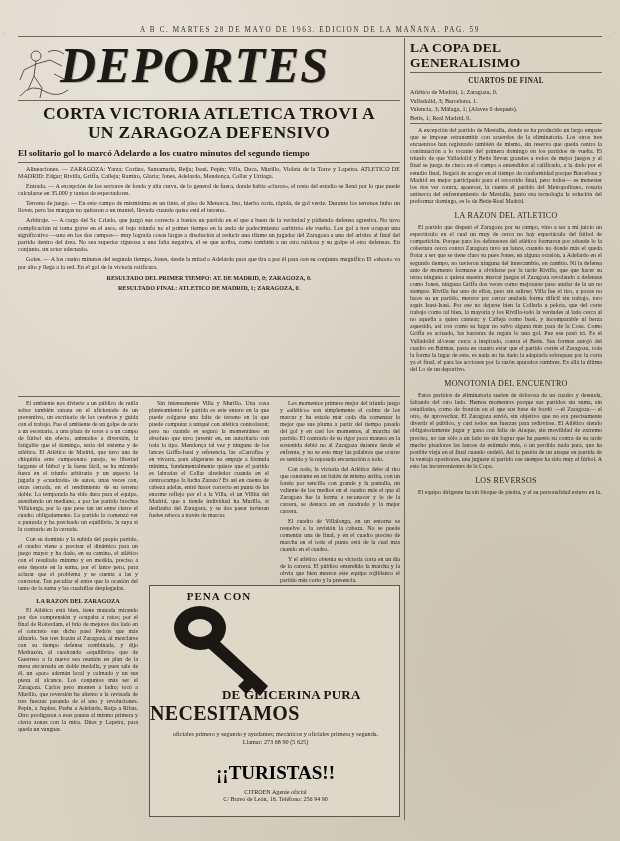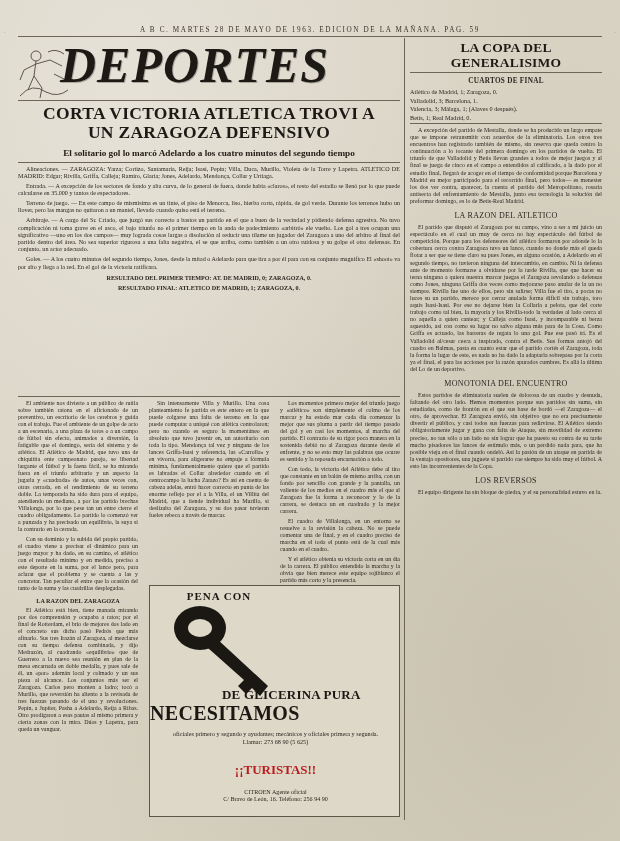--- a/index.html
+++ b/index.html
@@ -76,21 +76,20 @@
     font-weight: bold;
     font-size: 17.5px;
     line-height: 19px;
     letter-spacing: 0.3px;
     color: #1d1a16;
   }
   .subhead {
     position: absolute;
     left: 18px; top: 148px;
     width: 382px;
-    text-align: center;
     font-weight: bold;
     font-size: 9.2px;
     line-height: 11px;
     color: #262019;
   }
   .hr-a {
     position: absolute;
     left: 18px; width: 382px;
     border-top: 1px solid #6d6556;
   }
@@ -183,40 +182,40 @@
     text-align: center;
     font-size: 6.2px;
     line-height: 7.6px;
   }
   .ad-tur {
     position: absolute;
     left: 0; top: 176px;
     width: 251px;
     text-align: center;
     font-weight: bold;
-    font-size: 13px;
-    color: #b91c1c;
+    font-size: 19px;
+    color: #000000;
   }
   .ad-foot {
     position: absolute;
     left: 8px; top: 203px;
     width: 235px;
     text-align: center;
     font-size: 6.1px;
     line-height: 7.4px;
   }
 
   
   .rcol {
     position: absolute;
     left: 410px; top: 40px;
     width: 192px;
   }
   .rhead {
-    text-align: center;
+    text-align: left;
     font-weight: bold;
     font-size: 13.5px;
     letter-spacing: 0.2px;
     line-height: 15px;
     color: #1d1a16;
     margin-bottom: 2px;
   }
   .rrule { border-top: 1px solid #6d6556; margin: 2px 0 3px 0; }
   .rsec {
     text-align: center;

